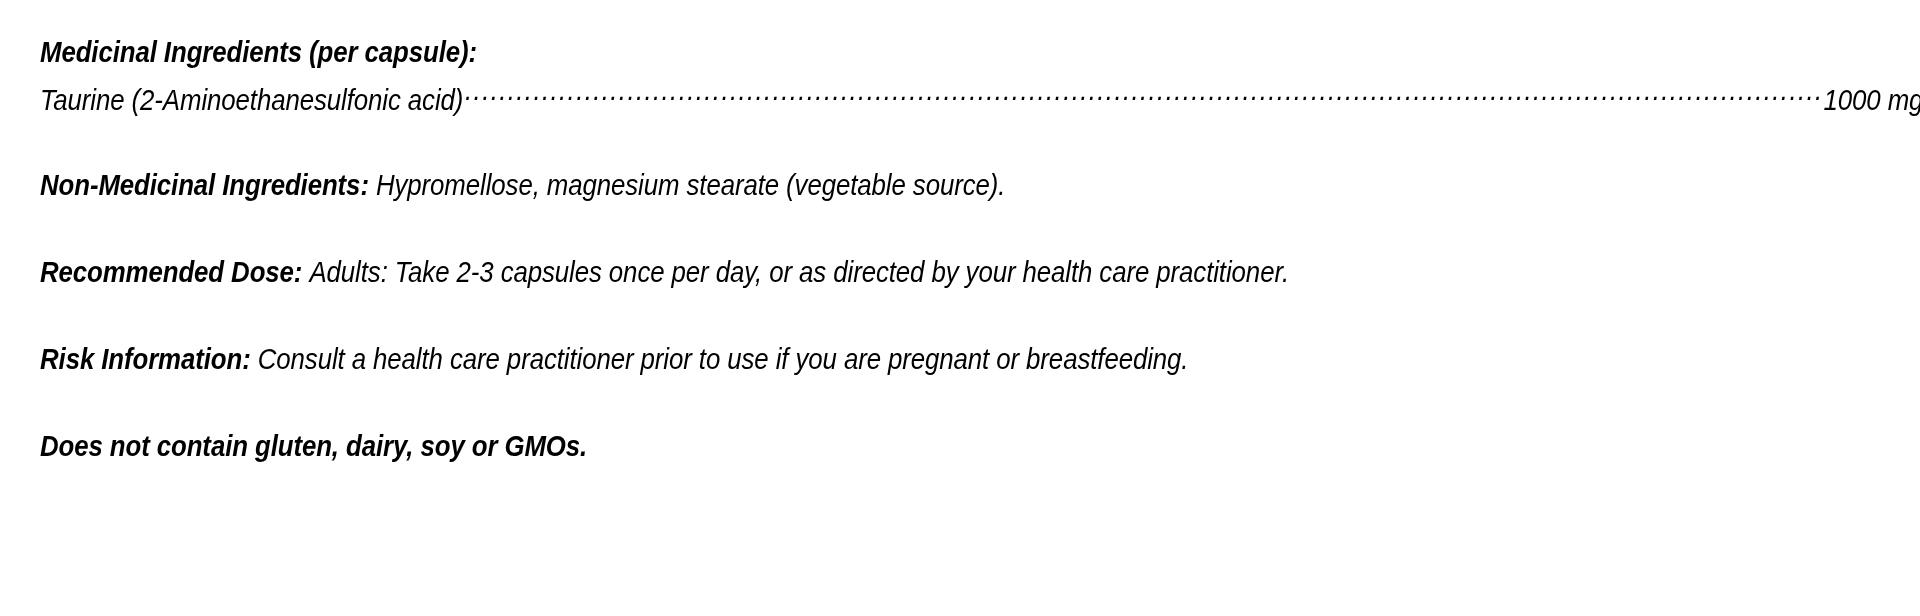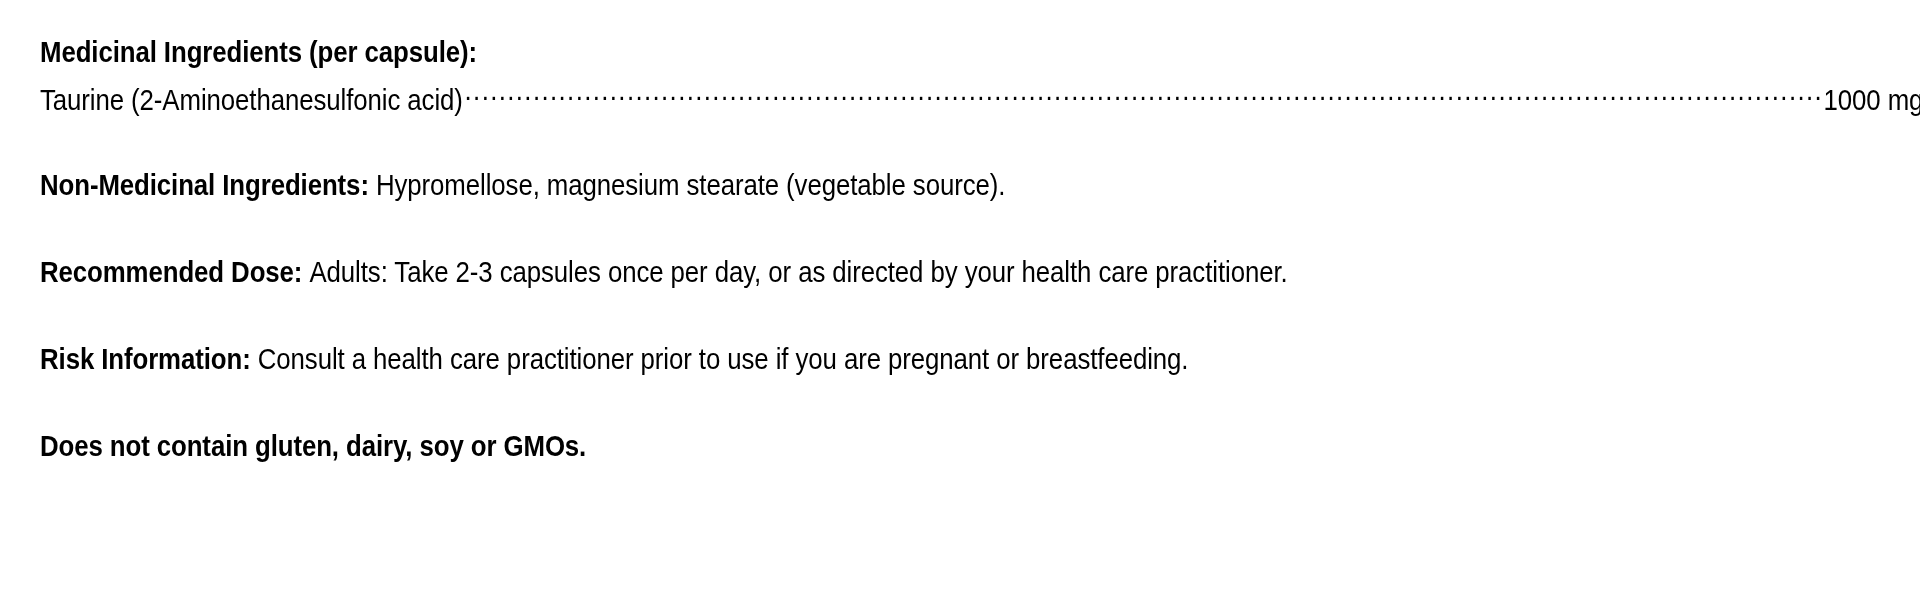--- a/index.html
+++ b/index.html
@@ -15,20 +15,21 @@
     overflow: hidden;
   }
 
   #label-panel {
     position: relative;
     width: 1920px;
     height: 448px;
     background: #ffffff;
     padding: 0;
     box-sizing: border-box;
+    font-style: italic;
   }
 
   .block {
     position: absolute;
     left: 40px;
     right: 40px;
     font-size: 30px;
     line-height: 1.18;
     letter-spacing: -0.1px;
     

